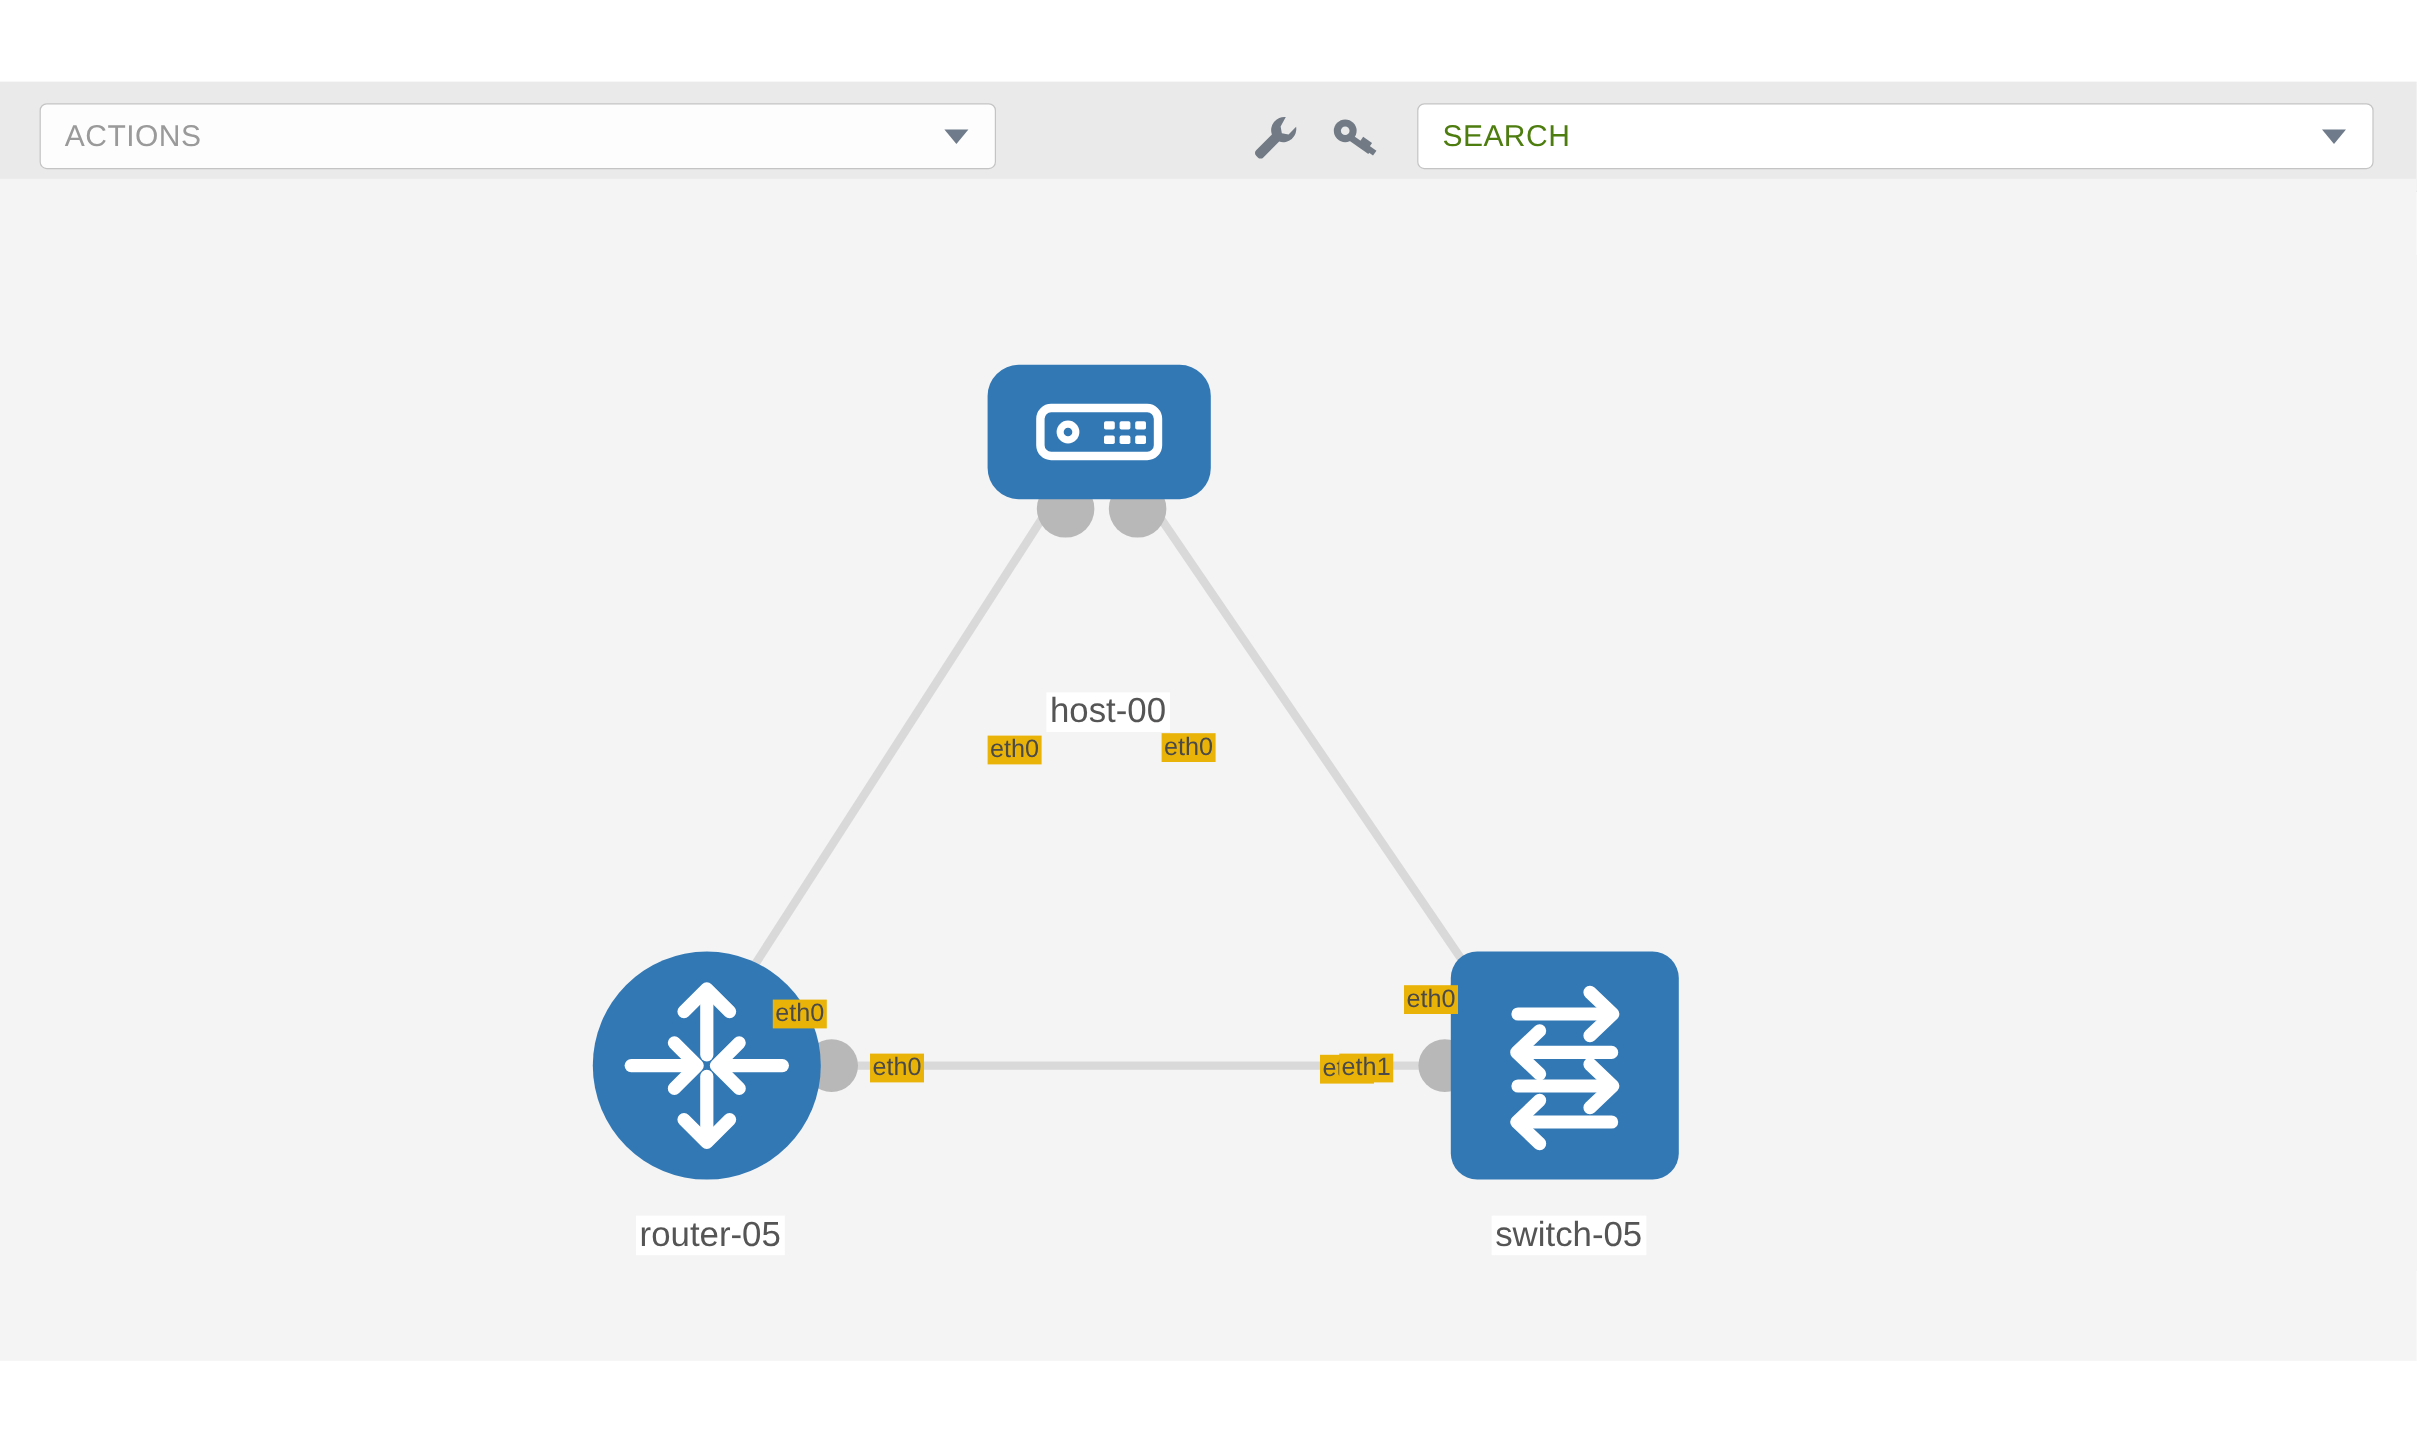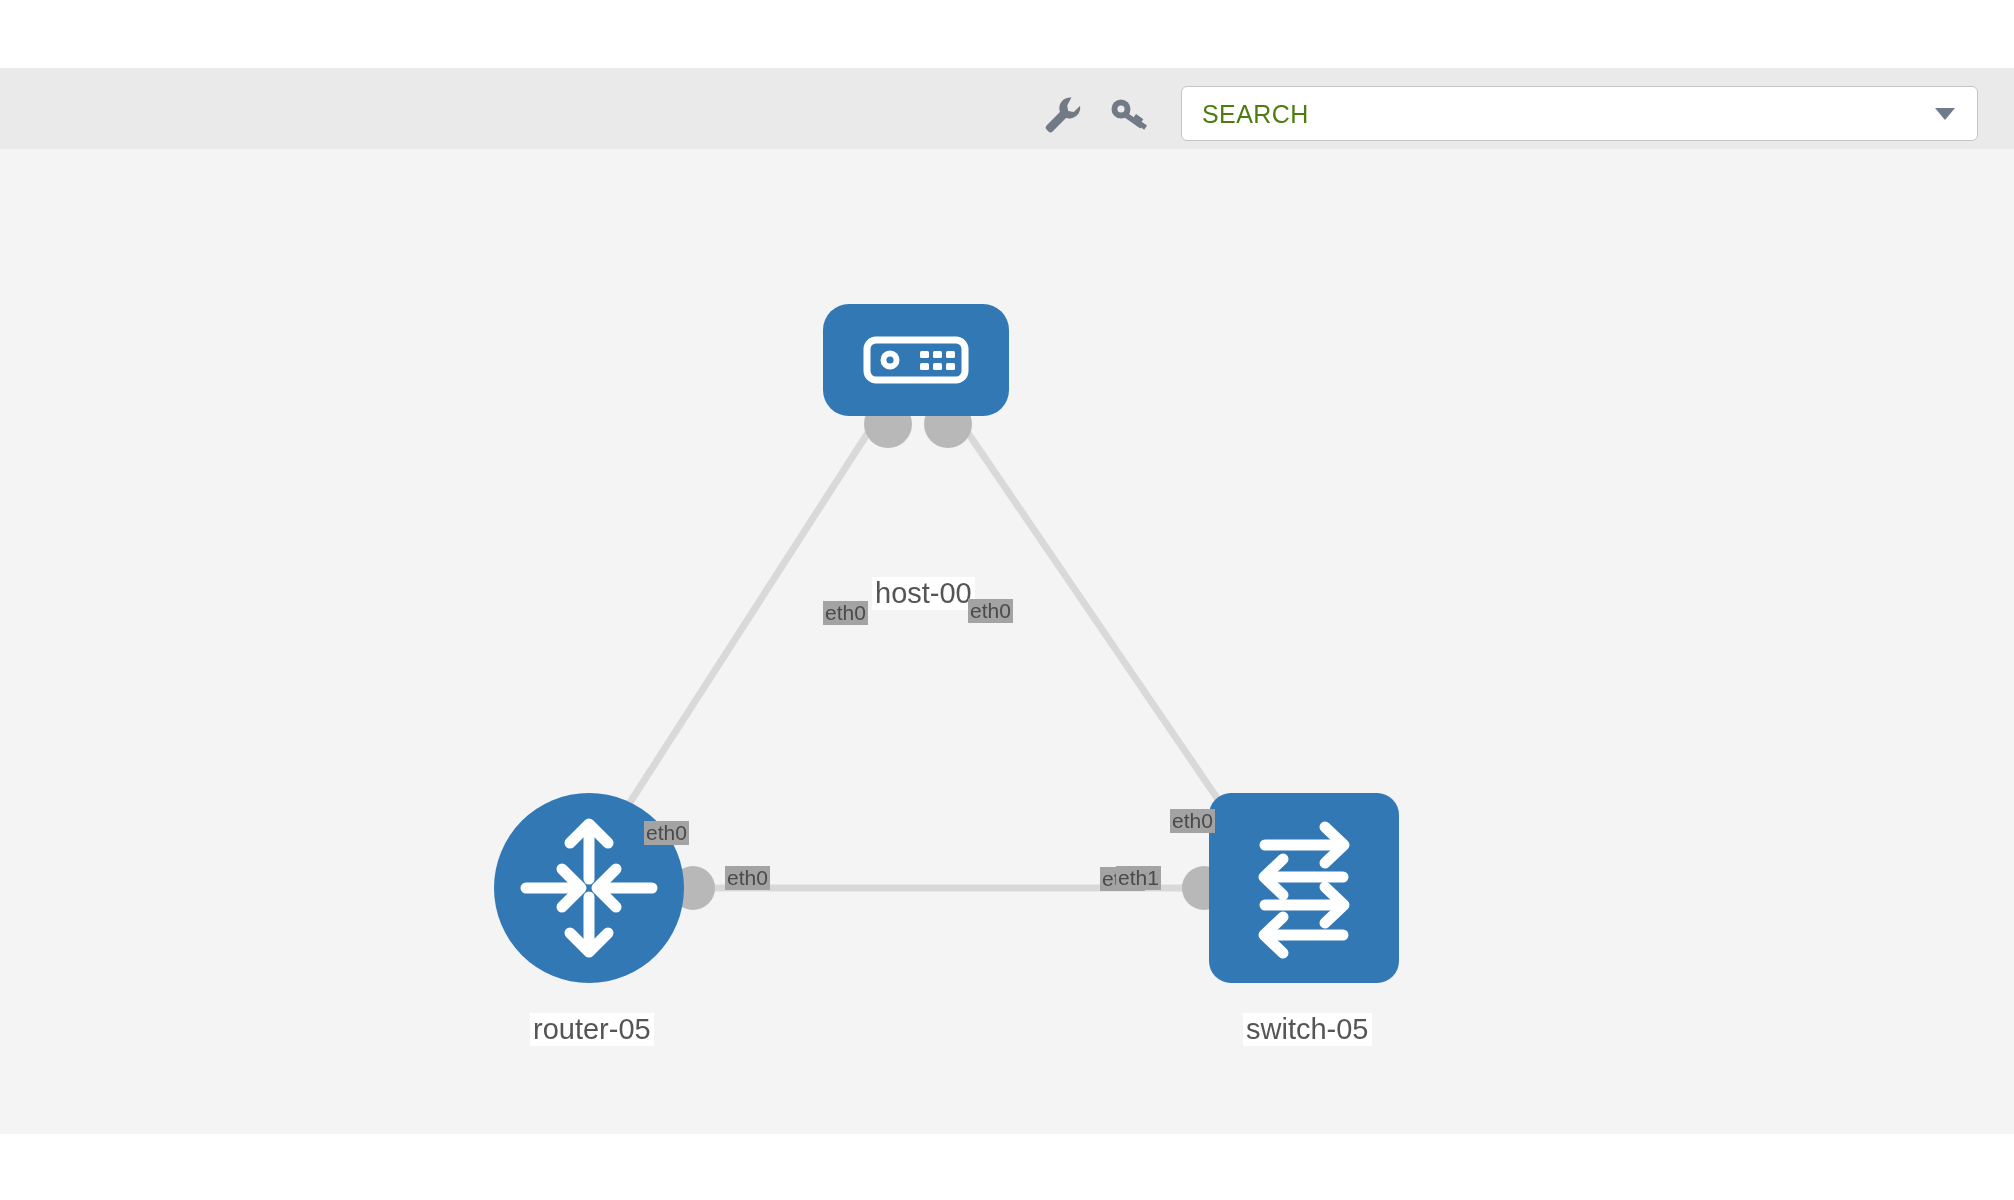--- a/index.html
+++ b/index.html
@@ -107,40 +107,45 @@
     padding: 0 3px;
   }
   .label-host   { left: 872px; top: 428px; }
   .label-router { left: 530px; top: 864px; }
   .label-switch { left: 1243px; top: 864px; }
 
   
   .iface-label {
     position: absolute;
     font-size: 21px; color: #4a4a4a;
-    background: #a3a3a3;
+    background: #eab308;
     white-space: nowrap;
     padding: 0 2px;
+    margin-top: 12px;
   }
   .if-host-left   { left: 823px; top: 452px; }
   .if-host-right  { left: 968px; top: 450px; }
   .if-router-diag { left: 644px; top: 672px; }
   .if-switch-diag { left: 1170px; top: 660px; }
   .if-router-lan  { left: 725px; top: 717px; }
   .if-switch-lan0 { left: 1100px; top: 718px; }
   .if-switch-lan1 { left: 1116px; top: 717px; }
 </style>
 </head>
 <body>
 
 <div id="app">
 
 
   <div class="toolbar">
 
+    <div class="actions-select">
+      <span class="label">ACTIONS</span>
+      <span class="caret"></span>
+    </div>
 
     <div class="tool-icon icon-wrench">
       <svg width="48" height="48" viewBox="0 0 48 48" aria-hidden="true">
         <g fill="#717a85">
           <path d="M34.5 7.5 a11 11 0 0 0 -11.6 14.6 L9.8 35.2 a3.2 3.2 0 0 0 0 4.6 l1.4 1.4 a3.2 3.2 0 0 0 4.6 0 L29 28 a11 11 0 0 0 14.1 -12.3 l-6.3 6.3 -5.6 -1 -1 -5.6 Z"></path>
         </g>
       </svg>
     </div>
 
     <div class="tool-icon icon-key">

